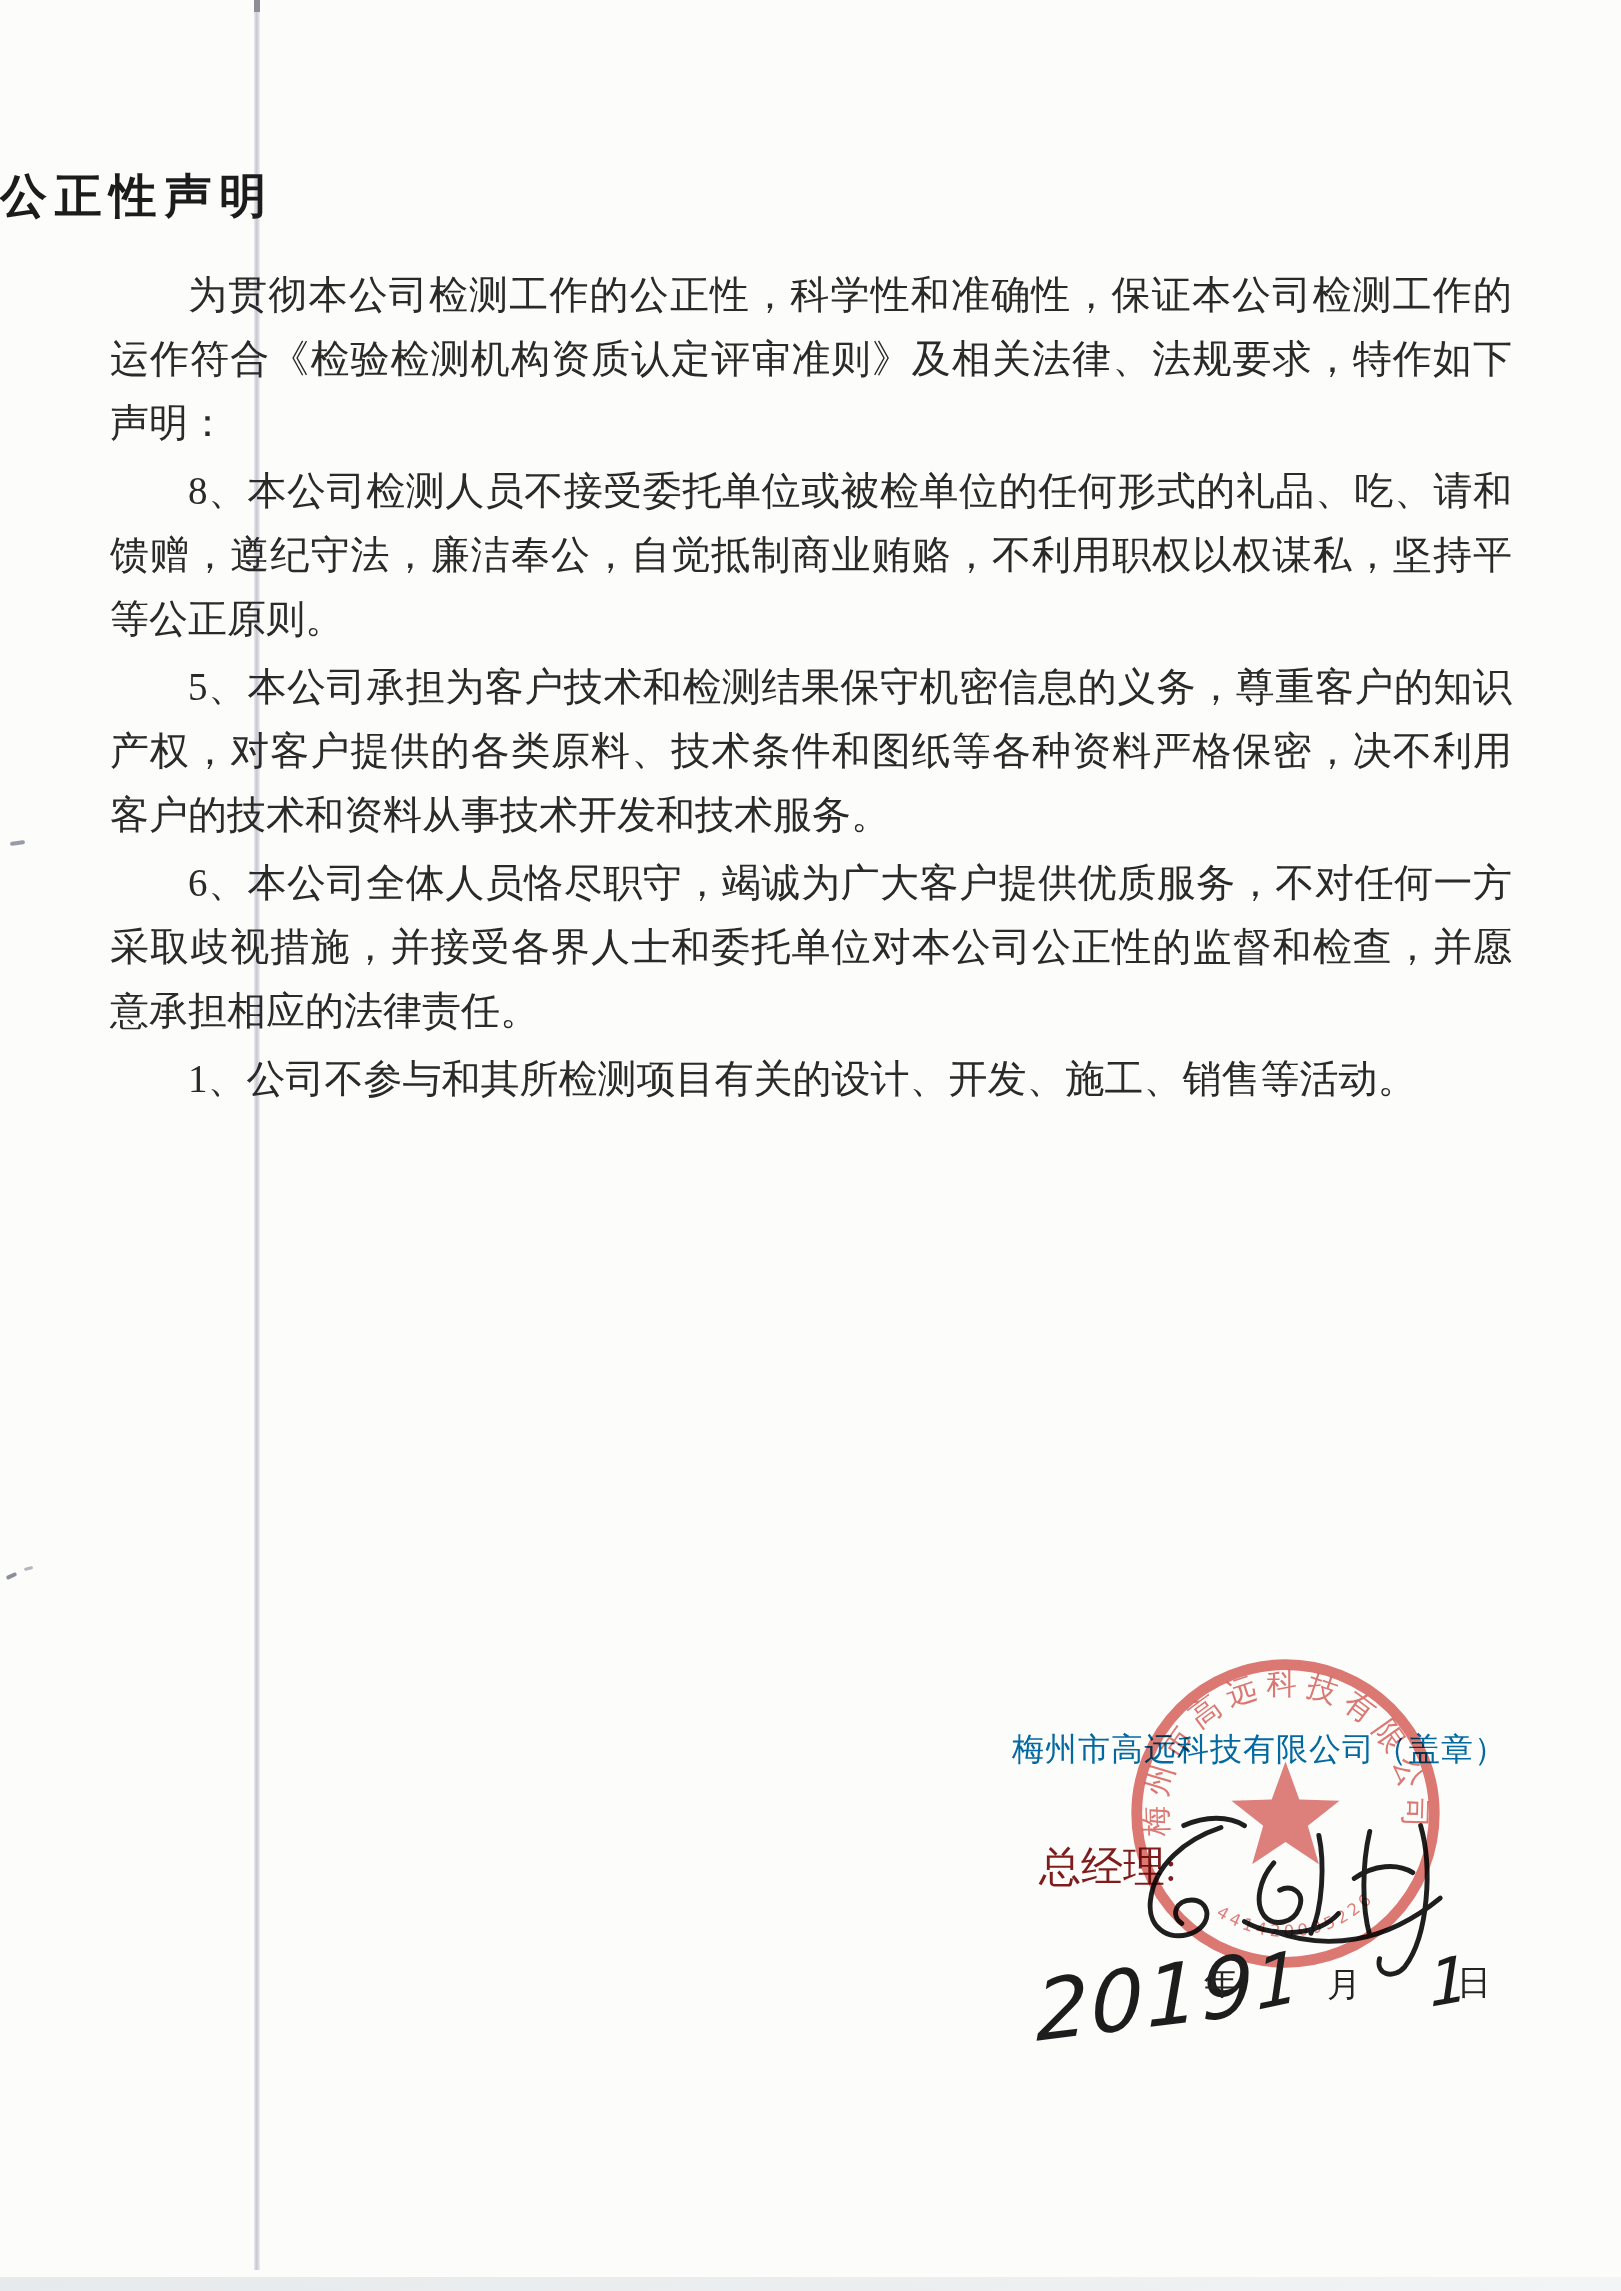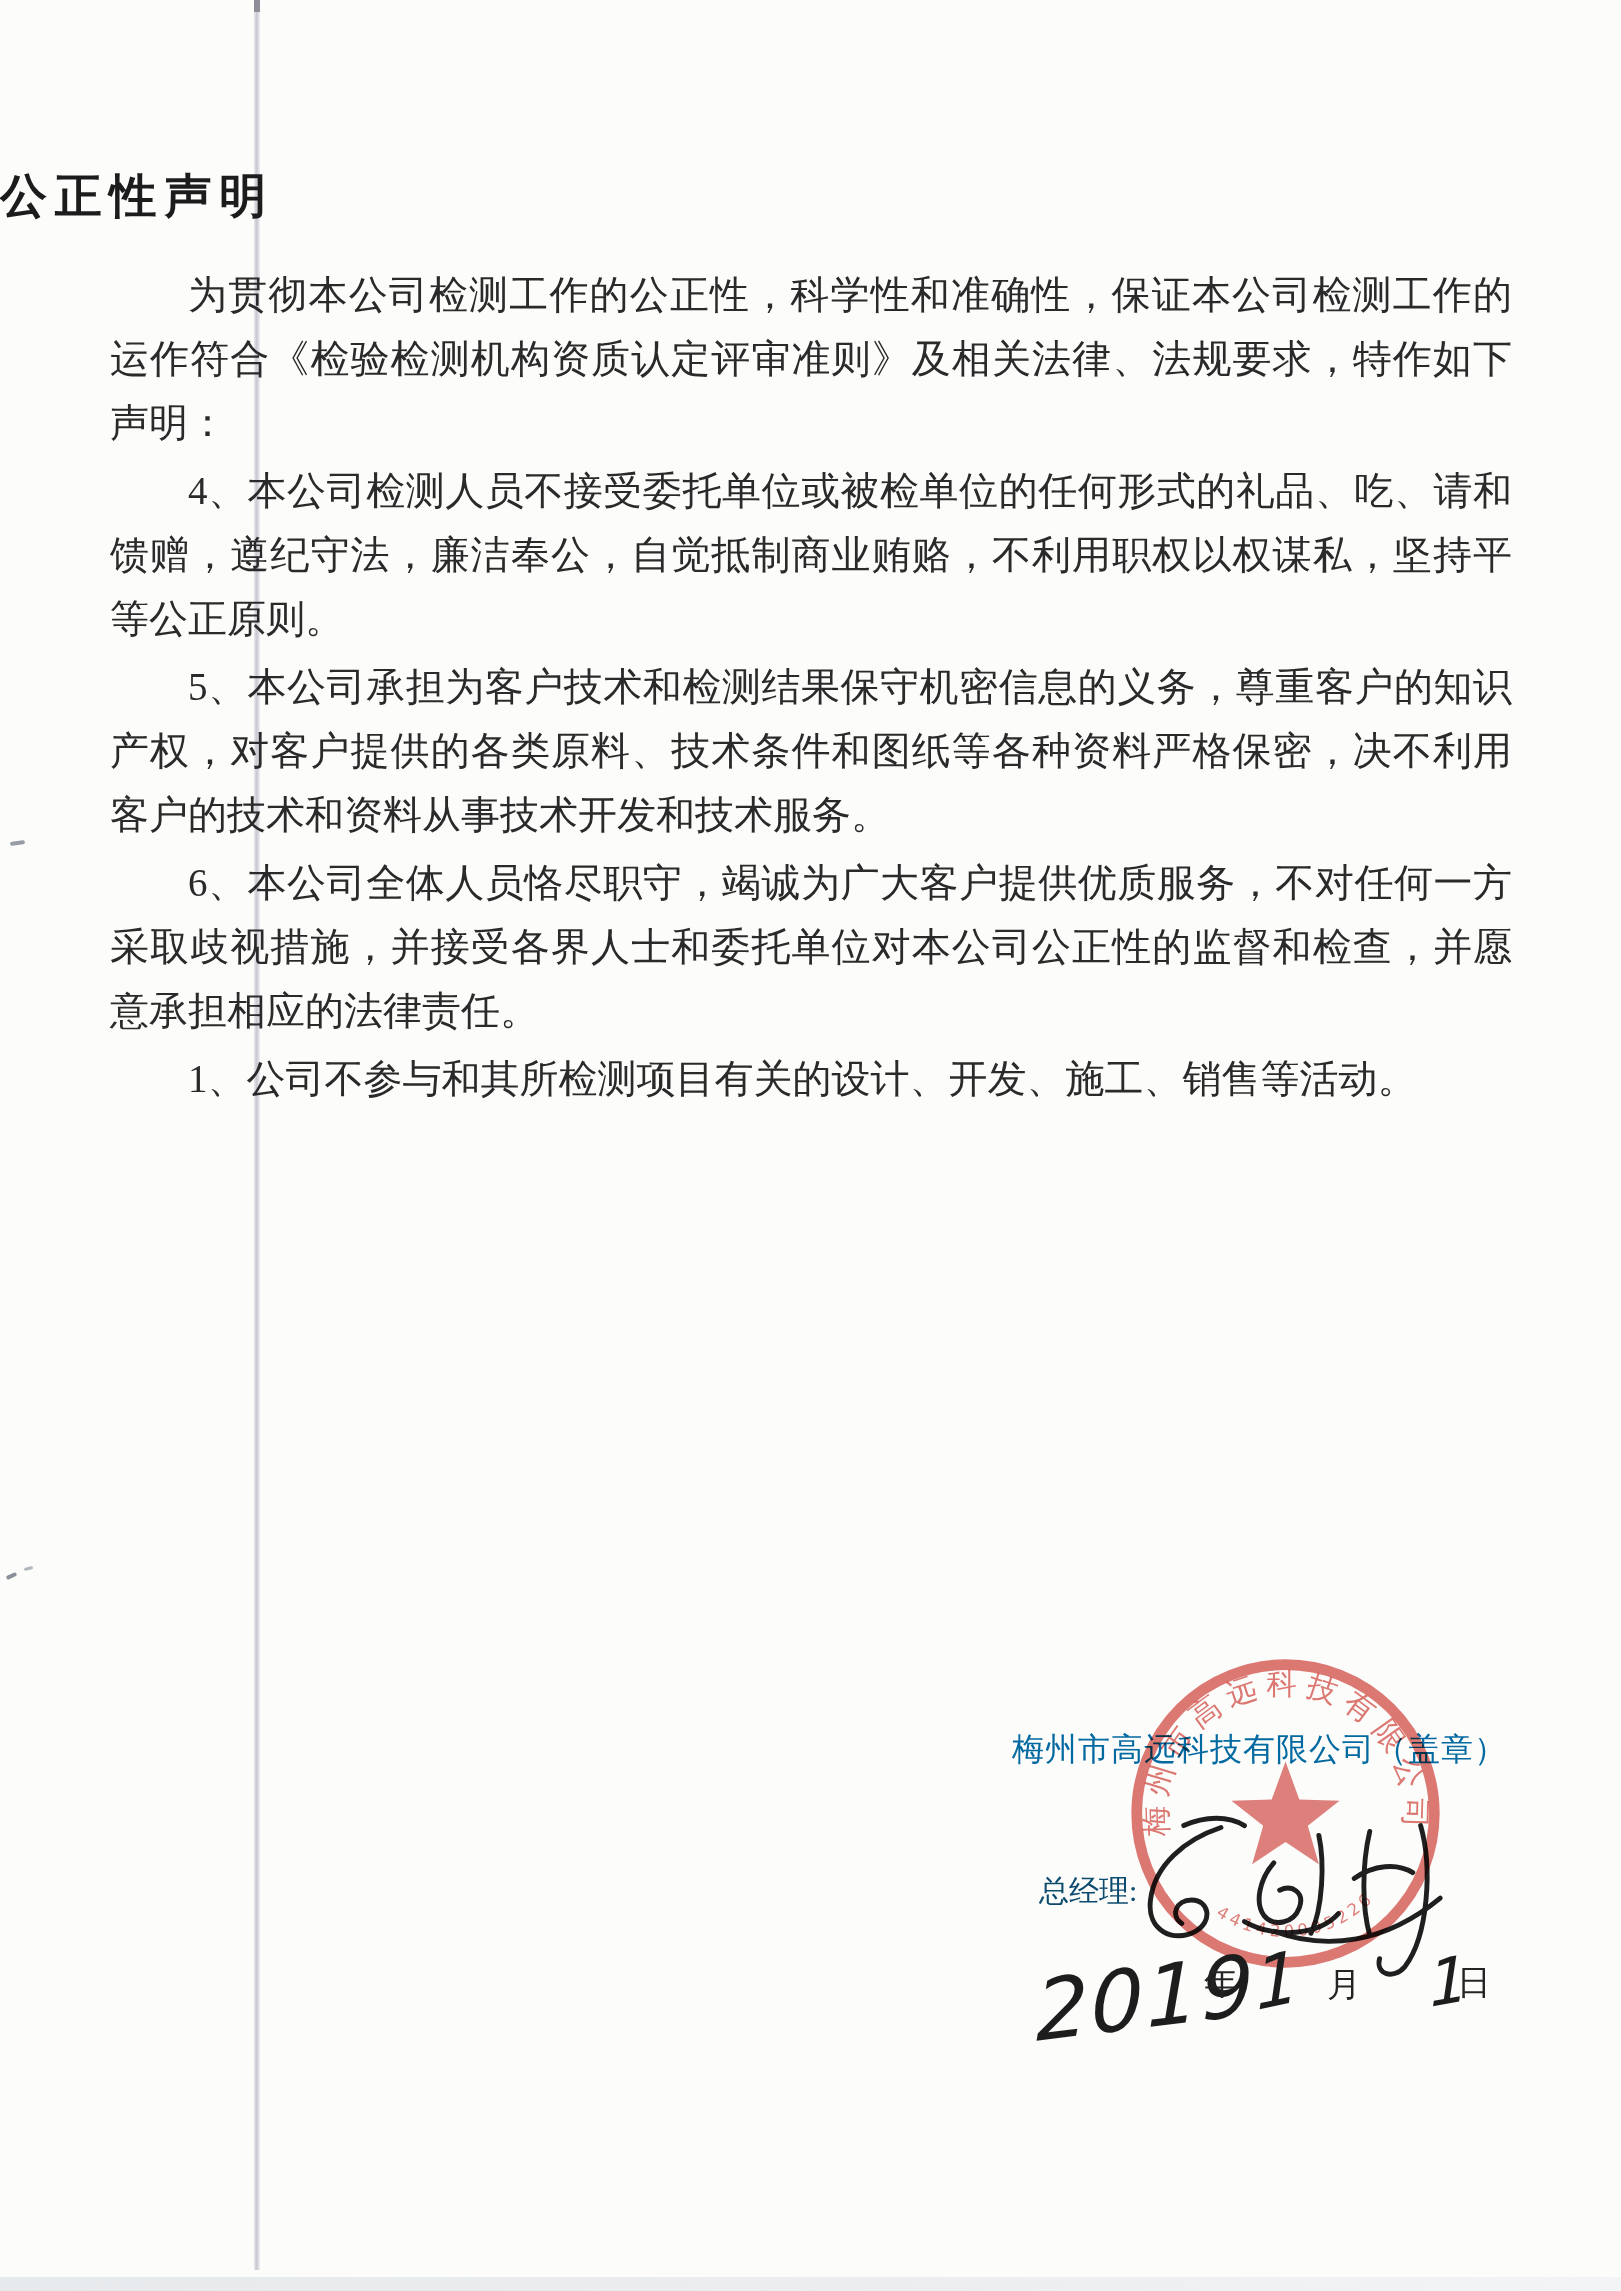--- a/index.html
+++ b/index.html
@@ -37,21 +37,21 @@
   }
   .body-text p { margin:0; text-indent:2em; }
   .body-text p + p { margin-top:3.9px; }
 
   .company-line {
     position:absolute; top:1728px; right:114px;
     font-size:32px; color:#0369a1; letter-spacing:1px;
   }
   .manager-label {
     position:absolute; left:1039px; top:1839px;
-    font-size:30px; color:#0c4a6e;margin-top:32px;
+    font-size:42px; color:#7f1d1d;
   }
 
   .seal {
     position:absolute; left:1124px; top:1652px; width:323px; height:323px;
     mix-blend-mode:multiply; opacity:0.92;
   }
   .signature {
     position:absolute; left:1127px; top:1806px; width:323px; height:186px;
     mix-blend-mode:multiply;
   }
@@ -79,21 +79,21 @@
   <div class="scan-line"></div>
   <div class="bottom-band"></div>
   <div class="speck s1"></div>
   <div class="speck s2"></div>
   <div class="speck s3"></div>
 
   <div class="title">公正性声明</div>
 
   <div class="body-text">
     <p>为贯彻本公司检测工作的公正性，科学性和准确性，保证本公司检测工作的运作符合《检验检测机构资质认定评审准则》及相关法律、法规要求，特作如下声明：</p>
-    <p>4、本公司检测人员不接受委托单位或被检单位的任何形式的礼品、吃、请和馈赠，遵纪守法，廉洁奉公，自觉抵制商业贿赂，不利用职权以权谋私，坚持平等公正原则。</p>
+    <p>8、本公司检测人员不接受委托单位或被检单位的任何形式的礼品、吃、请和馈赠，遵纪守法，廉洁奉公，自觉抵制商业贿赂，不利用职权以权谋私，坚持平等公正原则。</p>
     <p>5、本公司承担为客户技术和检测结果保守机密信息的义务，尊重客户的知识产权，对客户提供的各类原料、技术条件和图纸等各种资料严格保密，决不利用客户的技术和资料从事技术开发和技术服务。</p>
     <p>6、本公司全体人员恪尽职守，竭诚为广大客户提供优质服务，不对任何一方采取歧视措施，并接受各界人士和委托单位对本公司公正性的监督和检查，并愿意承担相应的法律责任。</p>
     <p>1、公司不参与和其所检测项目有关的设计、开发、施工、销售等活动。</p>
   </div>
 
   <div class="company-line">梅州市高远科技有限公司（盖章）</div>
   <div class="manager-label">总经理:</div>
 
   <svg class="seal" viewBox="0 0 330 330">
     <circle cx="165" cy="165" r="152" fill="none" stroke="#d6544e" stroke-width="11" opacity="0.85"></circle>

